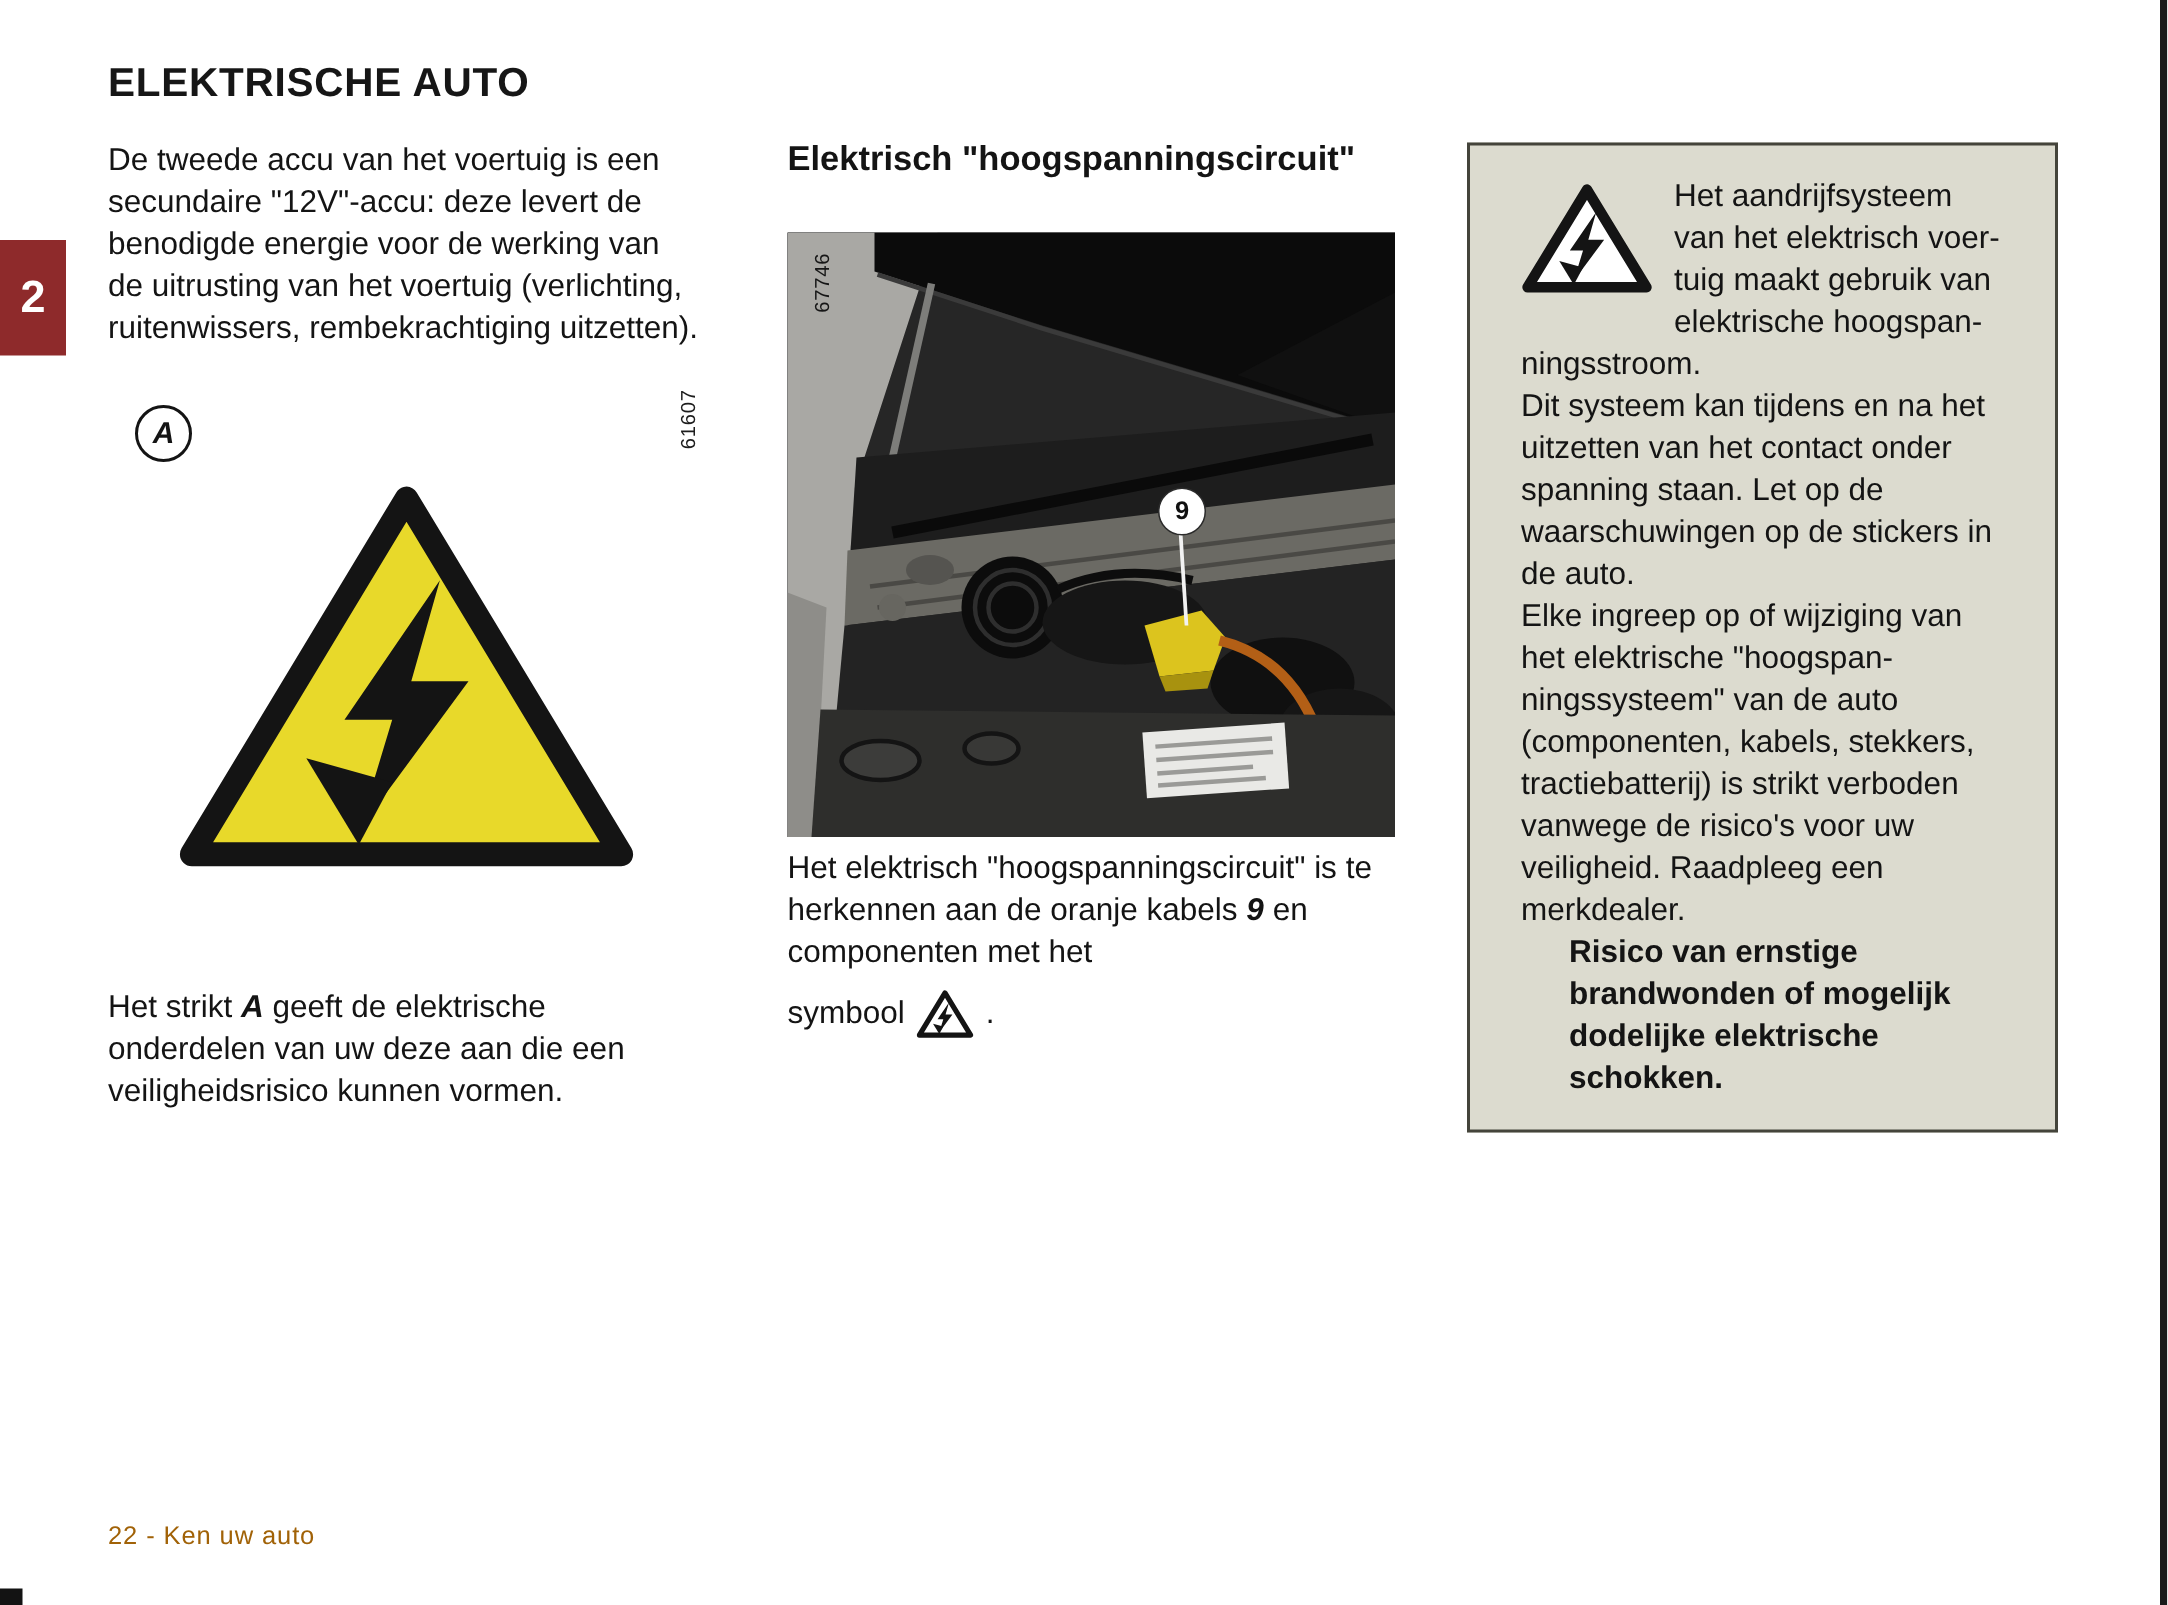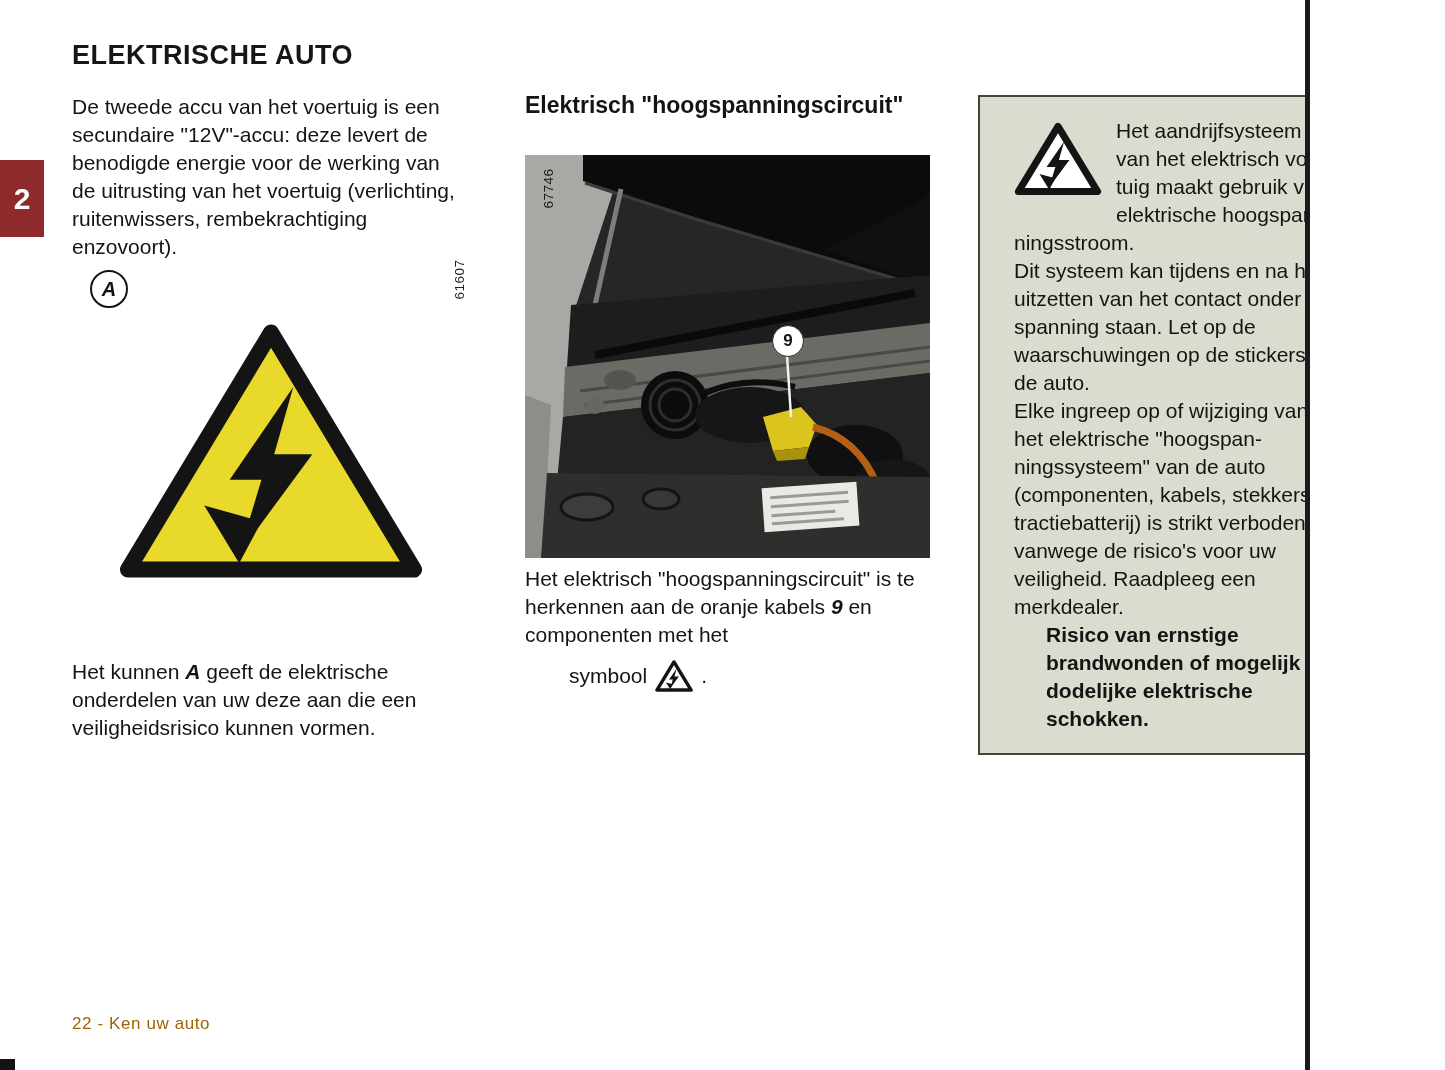--- a/index.html
+++ b/index.html
@@ -1,18 +1,18 @@
 <!DOCTYPE html>
 <html lang="nl" style="--chapter-tab: #8e2a2b; --warning-yellow: #e8d92a; --box-bg: #dcdbcf; --box-border: #44443b;"><head>
 <meta charset="utf-8">
 <style>
   html,body{margin:0;padding:0;background:#ffffff;}
   .page{
     position:relative;
-    width:1310px;height:1070px;
+    width:1445px;height:1070px;
     background:#ffffff;
     font-family:"Liberation Sans", sans-serif;
     color:#141414;
     overflow:hidden;
   }
   .abs{position:absolute;}
 
   .page-title{
     left:72px;top:40px;margin:0;
     font-size:27px;font-weight:bold;letter-spacing:.5px;color:#161616;
@@ -65,21 +65,21 @@
     position:absolute;left:247px;top:170px;width:30px;height:30px;
     background:#ffffff;border:1px solid #2b2b2b;border-radius:50%;
     display:flex;align-items:center;justify-content:center;
     font-size:17px;font-weight:bold;color:#111;
   }
   .mid-caption{
     left:525px;top:565px;width:396px;margin:0;
     font-size:21px;line-height:28px;
   }
   .symbool-line{
-    display:flex;align-items:center;gap:8px;margin-top:10px;margin-left:44px;
+    display:flex;align-items:center;gap:8px;margin-top:10px;
   }
   .inline-symbol{width:38px;height:34px;flex:0 0 auto;}
 
   .warning-box{
     left:978px;top:95px;width:394px;min-height:650px;
     background:var(--box-bg,#dcdbcf);
     border:2px solid var(--box-border,#44443b);
     padding:20px 34px;box-sizing:border-box;
   }
   .warning-box p{margin:0;font-size:21px;line-height:28px;}
@@ -98,38 +98,38 @@
 <body>
 
 <div class="page">
 
   <h1 class="abs page-title">ELEKTRISCHE AUTO</h1>
 
   <div class="abs chapter-tab">
     <span>2</span>
   </div>
 
-  <p class="abs intro">De tweede accu van het voertuig is een secundaire "12V"-accu: deze le­vert de benodigde energie voor de werking van de uitrusting van het voertuig (verlichting, ruitenwissers, rembekrachtiging enzovoort).</p>
+  <p class="abs intro">De tweede accu van het voertuig is een secundaire "12V"-accu: deze le­vert de benodigde energie voor de werking van de uitrusting van het voertuig (verlichting, ruitenwissers, rembekrachtiging uitzetten).</p>
 
   <div class="abs marker-a">
     <span>A</span>
   </div>
 
   <div class="abs fig-num fig-left">61607</div>
 
   <div class="abs big-triangle">
     <svg viewBox="0 0 100 88" width="318" height="282" preserveAspectRatio="none" aria-hidden="true">
       <path d="M50 7 L95 81 L5 81 Z" style="fill:var(--warning-yellow,#e8d92a)" stroke="#141414" stroke-width="5" stroke-linejoin="round"></path>
       <polygon points="57,24 37,53 47,53 40,76 63,45 51,45" fill="#141414"></polygon>
       <polygon points="40,79 29,61 47,66" fill="#141414"></polygon>
     </svg>
   </div>
 
   <p class="abs left-caption">
-    <span>Het kunnen </span><span class="ref-italic">A</span><span> geeft de elektrische onderdelen van uw deze aan die een veiligheidsrisico kunnen vormen.</span>
+    <span>Het strikt </span><span class="ref-italic">A</span><span> geeft de elektrische onderdelen van uw deze aan die een veiligheidsrisico kunnen vormen.</span>
   </p>
 
   <h2 class="abs section-heading">Elektrisch "hoogspanningscir­cuit"</h2>
 
   <div class="abs photo">
     <svg viewBox="0 0 405 403" width="405" height="403" preserveAspectRatio="none" aria-hidden="true">
       <rect width="405" height="403" fill="#262626"></rect>
       <polygon points="0,0 100,0 48,160 30,403 0,403" fill="#a9a8a4"></polygon>
       <polygon points="0,240 26,250 18,403 0,403" fill="#8e8d89"></polygon>
       <polygon points="58,0 405,0 405,132 170,62 58,26" fill="#0b0b0b"></polygon>

